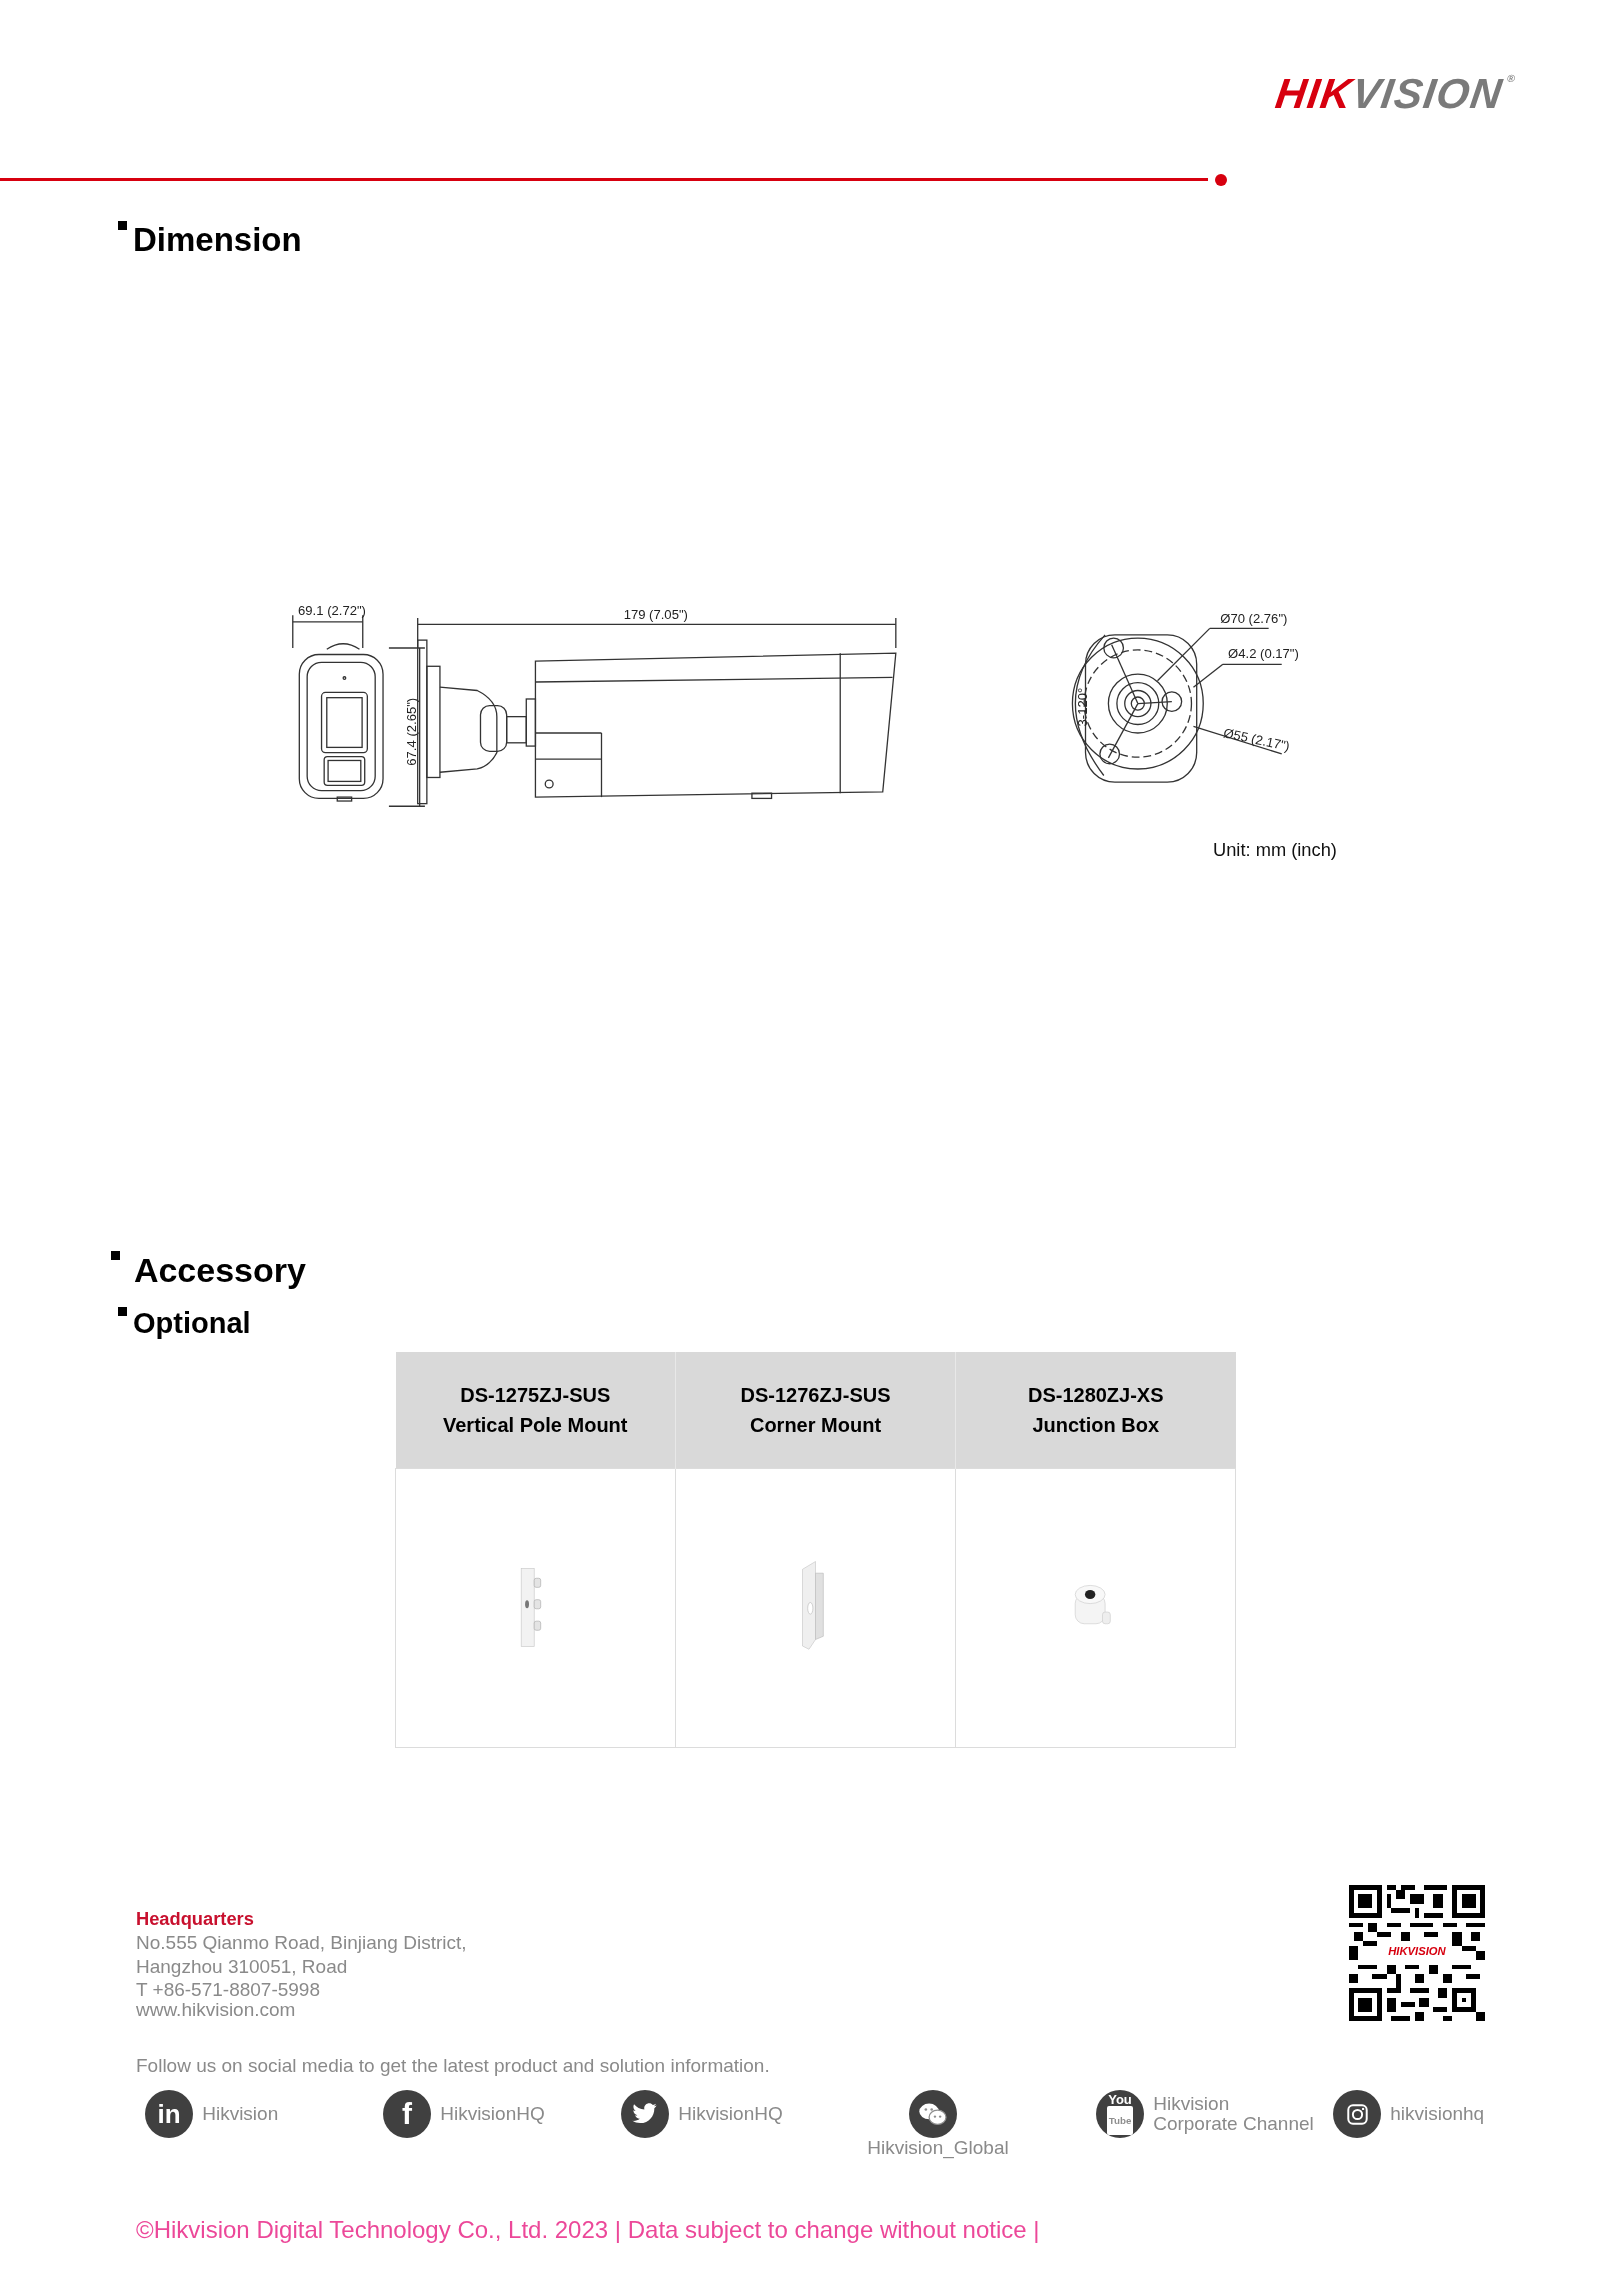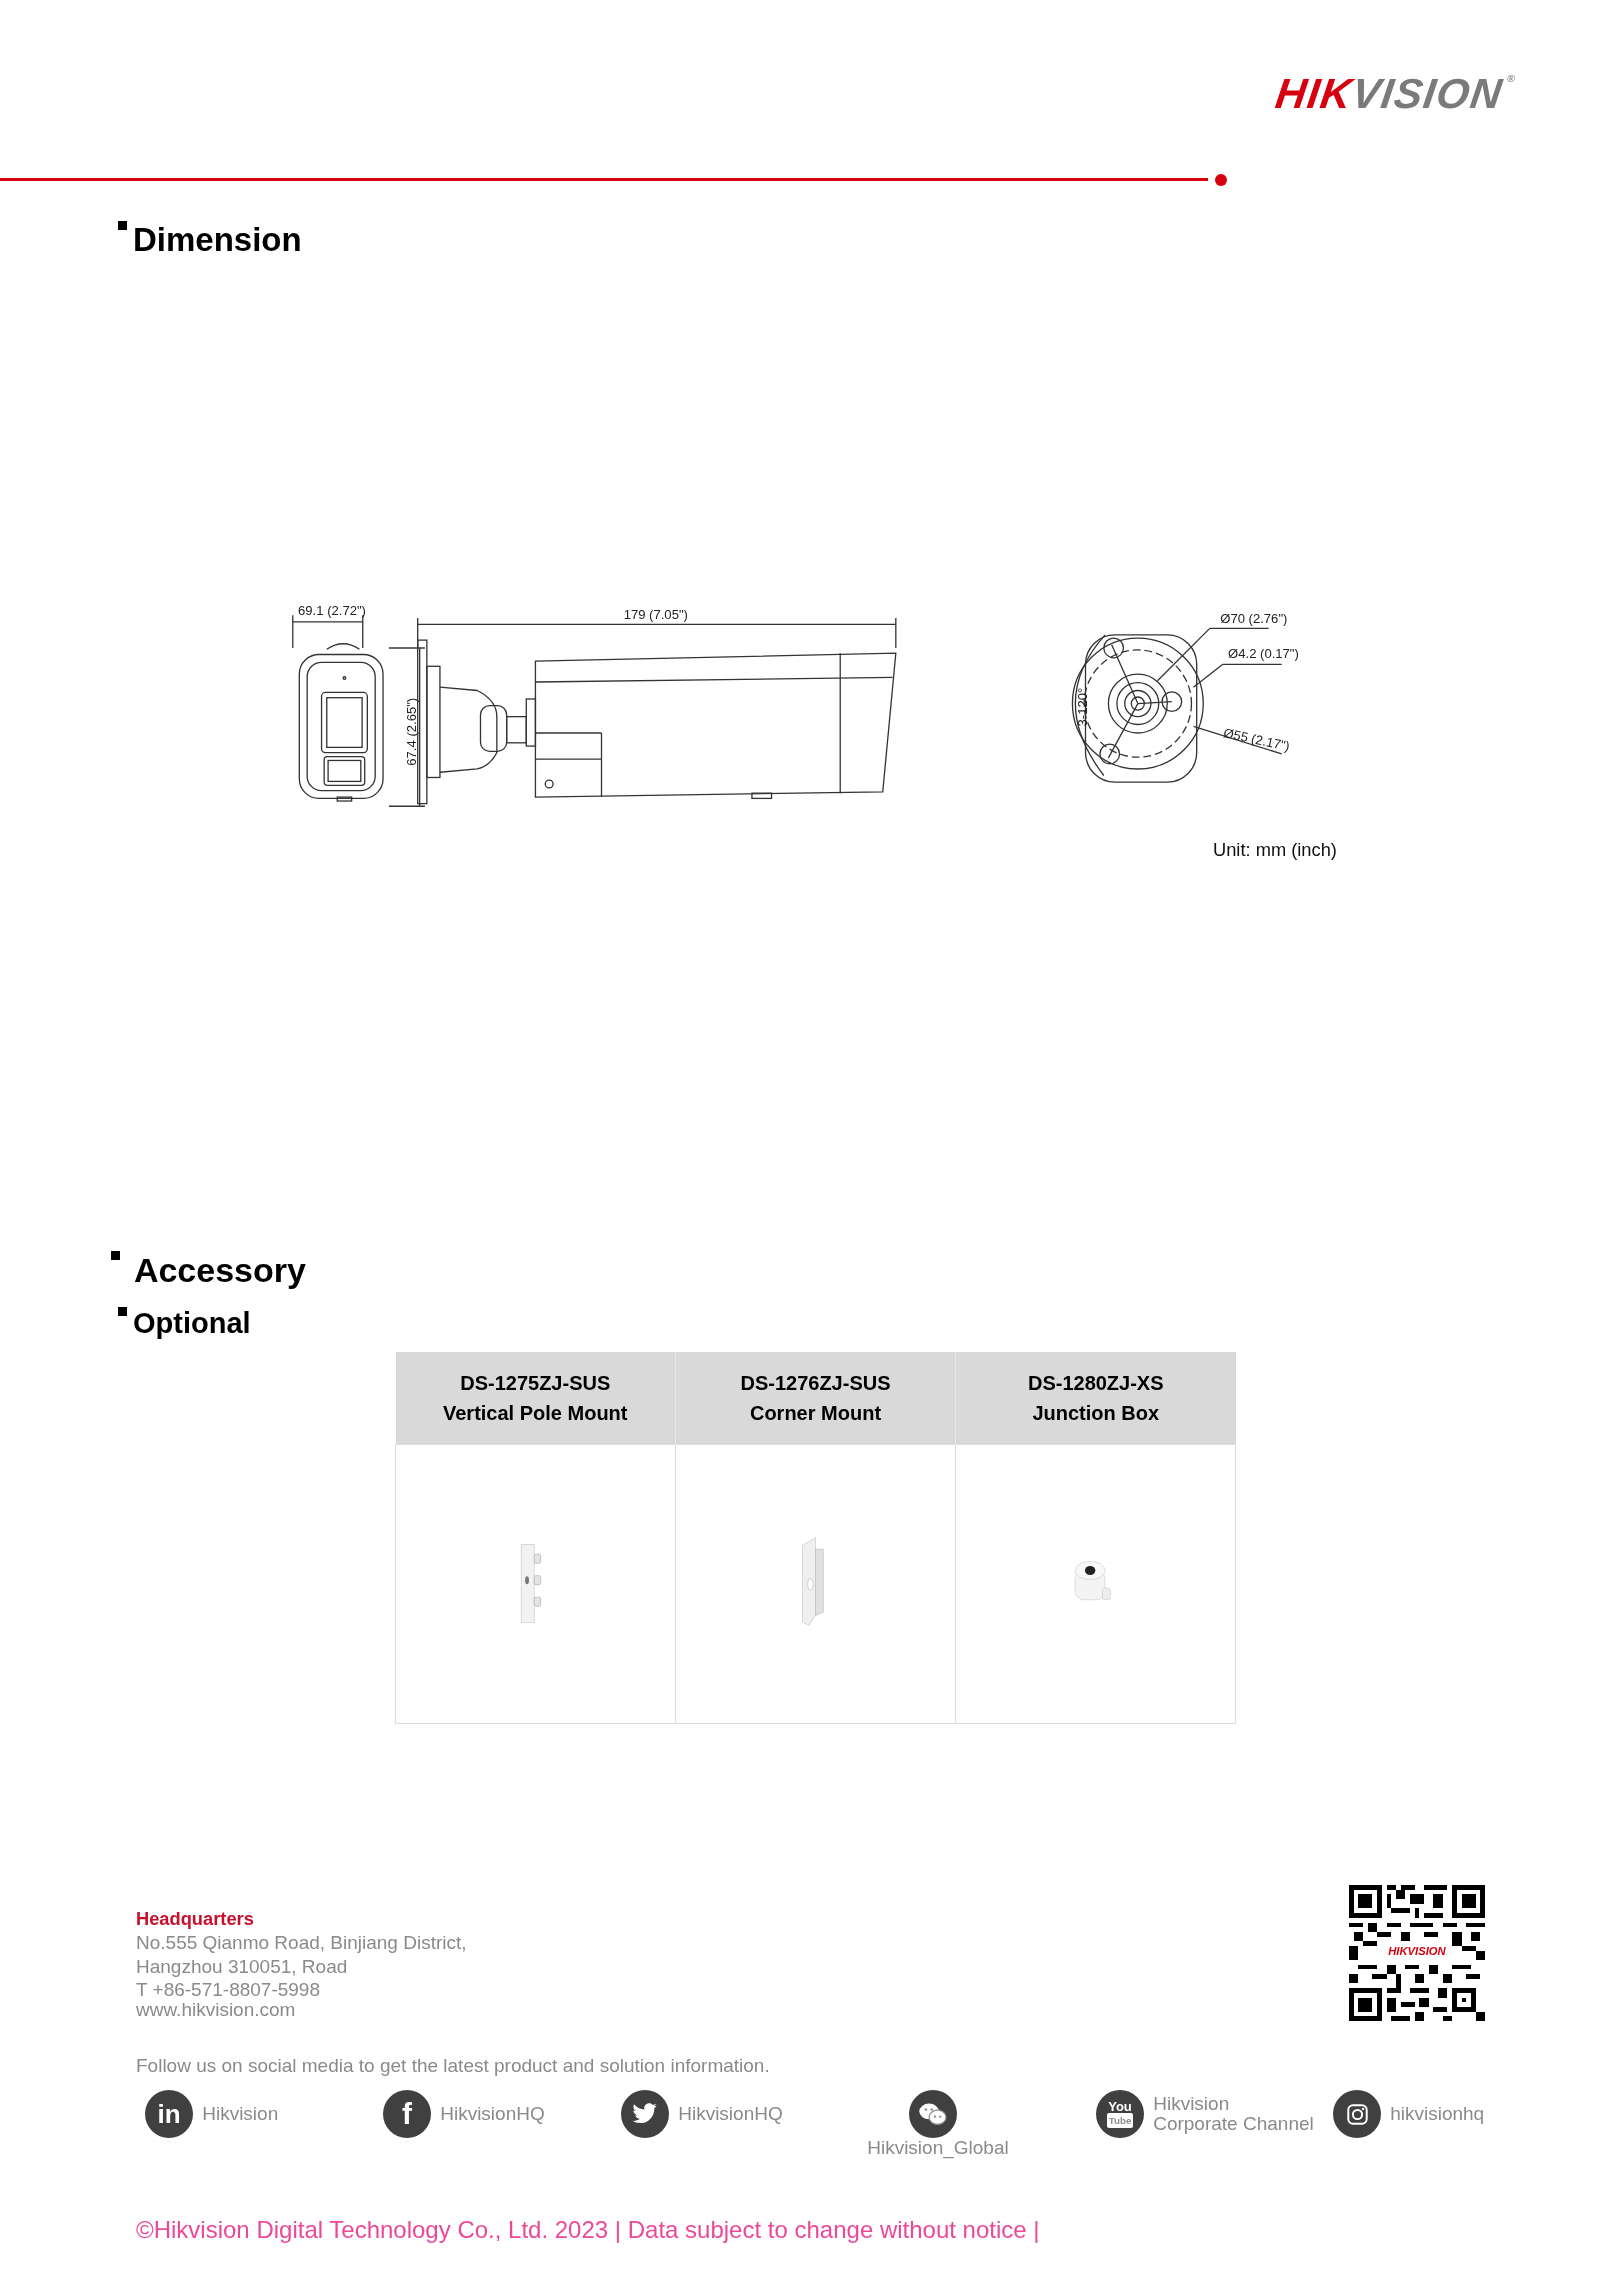--- a/index.html
+++ b/index.html
@@ -26,21 +26,21 @@
   .h-opt { left:118px; top:1307px; font-size:29px; }
   .h-opt .bullet { width:8.5px; height:8.5px; margin-right:6.5px; }
 
   
   .drawing { left:281px; top:589px; width:1125px; height:288px; }
   .dim-text { font-family:"Liberation Sans", sans-serif; font-size:20px; fill:#222; }
   .unit { left:1213px; top:839px; font-size:18.3px; color:#111; }
 
   
   .acc-table { left:395px; top:1352px; width:841px; border-collapse:collapse; }
-  .acc-table th { background:#d9d9d9; height:92px; width:33.33%; font-family:"Liberation Sans", sans-serif; font-weight:bold; font-size:20px; line-height:30px; color:#000; border-right:1.3px solid #e8e8e8; text-align:center; vertical-align:middle; padding:0; }
+  .acc-table th { background:#d9d9d9; height:92px; width:33.33%; font-family:"Liberation Sans", sans-serif; font-weight:bold; font-size:20px; line-height:30px; color:#000; border-right:1.3px solid #e8e8e8; text-align:center; vertical-align:middle; padding:12px; }
   .acc-table th:last-child { border-right:none; }
   .acc-table td { height:278px; border:1.3px solid #dcdcdc; text-align:center; vertical-align:middle; padding:0; }
   .acc-table tr:first-child th { border-top:none; }
 
   
   .hq-title { left:136px; top:1908px; font-size:18.3px; font-weight:bold; color:#c8102e; }
   .hq-line { left:136px; font-size:19px; color:#8a8a8a; line-height:1; }
   .follow { left:136px; top:2055px; font-size:19px; color:#8a8a8a; }
   .social { top:2090px; display:flex; align-items:center; }
   .social .ico { width:48px; height:48px; border-radius:50%; background:#404040; display:flex; align-items:center; justify-content:center; color:#fff; font-weight:bold; font-family:"Liberation Sans", sans-serif; flex:none; }
@@ -220,21 +220,21 @@
         <circle cx="21" cy="13" r="2" fill="#8e8e8e"></circle>
         <circle cx="26" cy="24" r="1.8" fill="#8e8e8e"></circle>
         <circle cx="34" cy="24" r="1.8" fill="#8e8e8e"></circle>
       </svg>
   </span>
   <span class="lbl">Hikvision_Global</span>
 </div>
 <div class="abs social" style="left:1096px;">
   <span class="ico" style="font-size:9.8px; line-height:1; flex-direction:column;">
     <span style="font-size:13px;">You</span>
-      <span style="background:#fff;color:#8e8e8e;padding:3px 2px;border-radius:2px;">Tube</span>
+      <span style="background:#fff;color:#8e8e8e;padding:10px 2px;border-radius:2px;">Tube</span>
   </span>
   <span class="lbl">
     <span style="display:block;">Hikvision</span>
     <span style="display:block;">Corporate Channel</span>
   </span>
 </div>
 <div class="abs social" style="left:1333px;">
   <span class="ico">
     <svg width="25" height="25" viewBox="0 0 38 38">
         <rect x="5" y="5" width="28" height="28" rx="7" fill="none" stroke="#fff" stroke-width="3"></rect>

